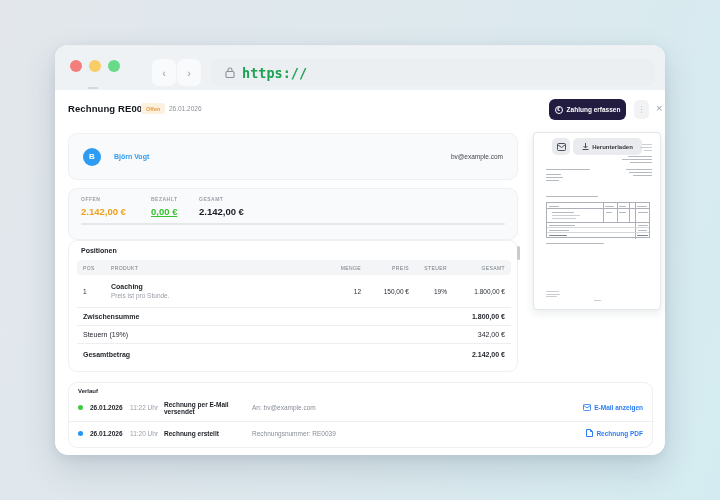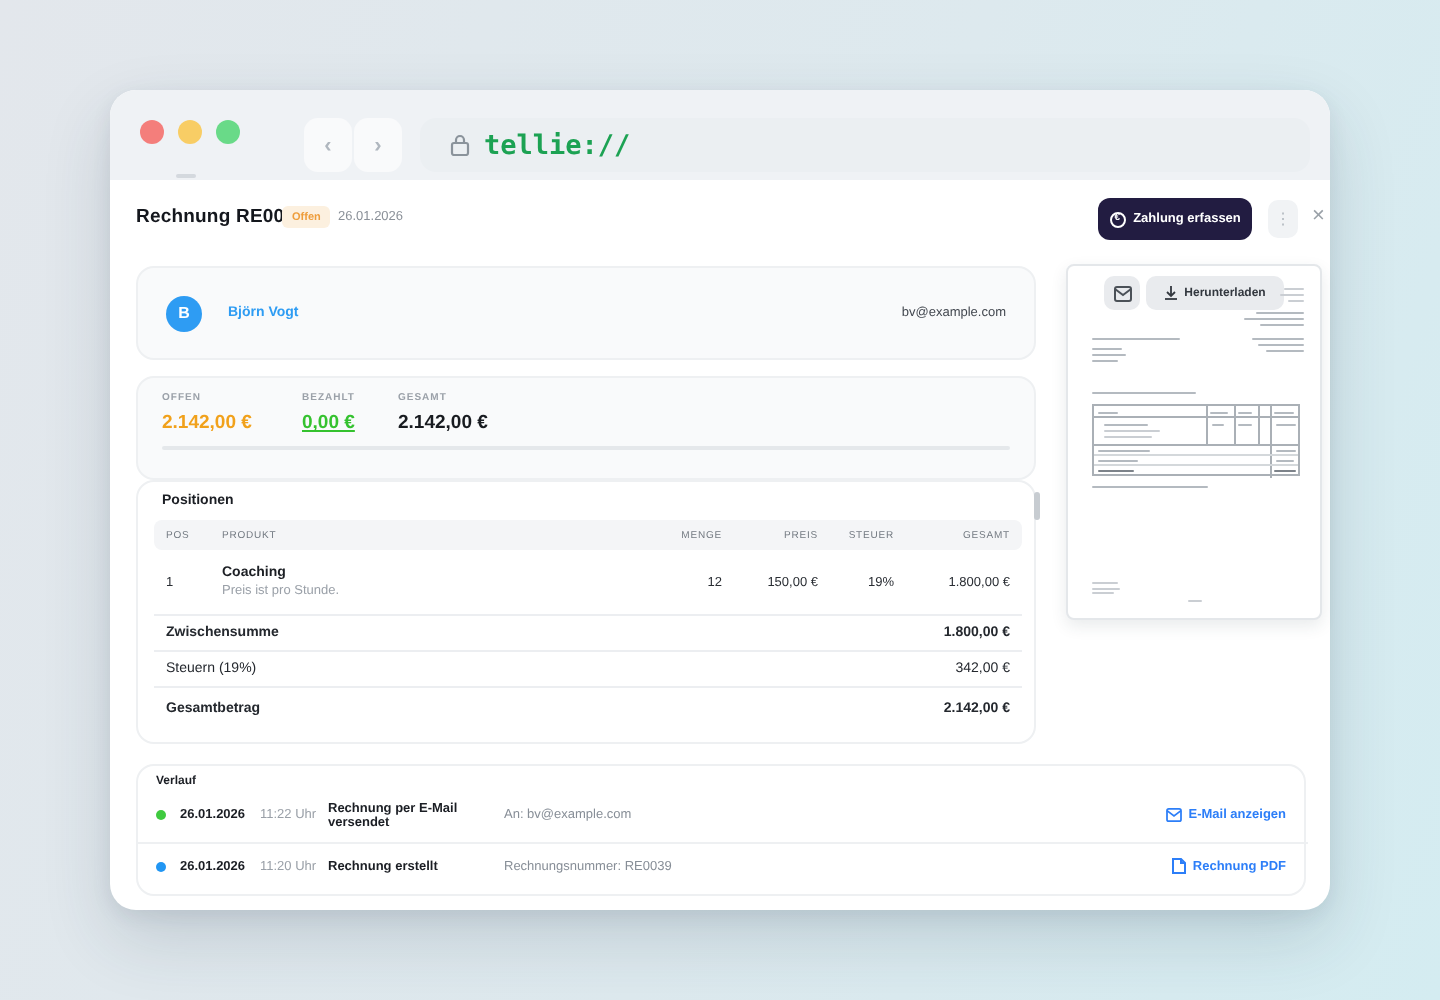--- a/index.html
+++ b/index.html
@@ -143,21 +143,21 @@
     </div>
     <div class="navbtn" style="left:122px">
       <span>›</span>
     </div>
     <div id="urlbar">
       <svg width="10" height="11" viewBox="0 0 10 11">
         <rect x="1" y="4.5" width="8" height="6" rx="1" fill="none" stroke="#8a939b" stroke-width="1.1"></rect>
         <path d="M3 4.5 V3 a2 2 0 0 1 4 0 V4.5" fill="none" stroke="#8a939b" stroke-width="1.1"></path>
       </svg>
       <span style="display:flex">
-        <span class="scheme">tellie://</span>
+        <span class="scheme">https://</span>
       </span>
     </div>
   </div>
 
   <div class="chrome-dash"></div>
 
   <div class="page-title">Rechnung RE0039</div>
   <span class="badge">Offen</span>
   <span class="hdr-date">26.01.2026</span>
 

